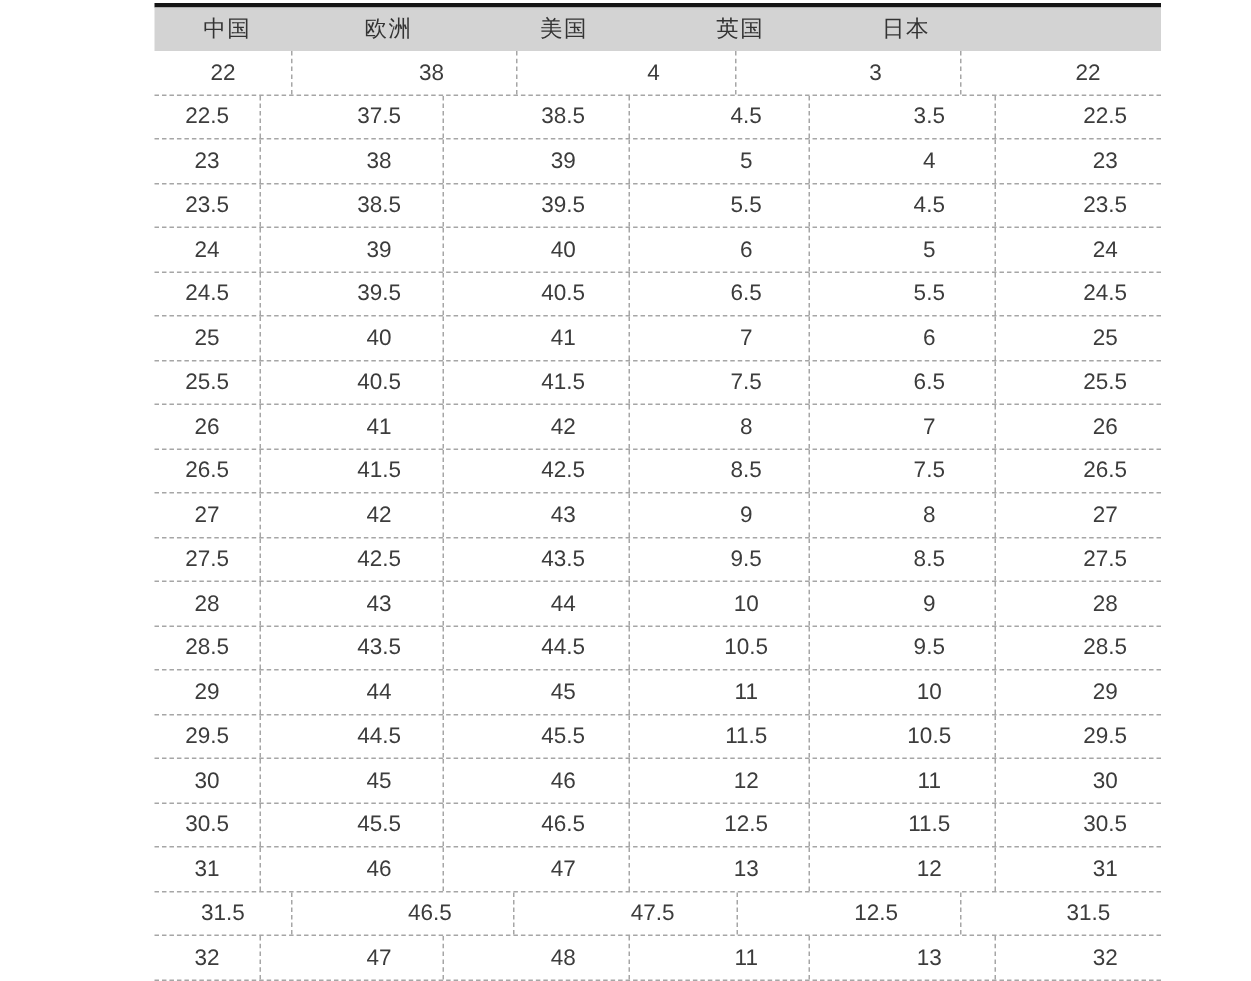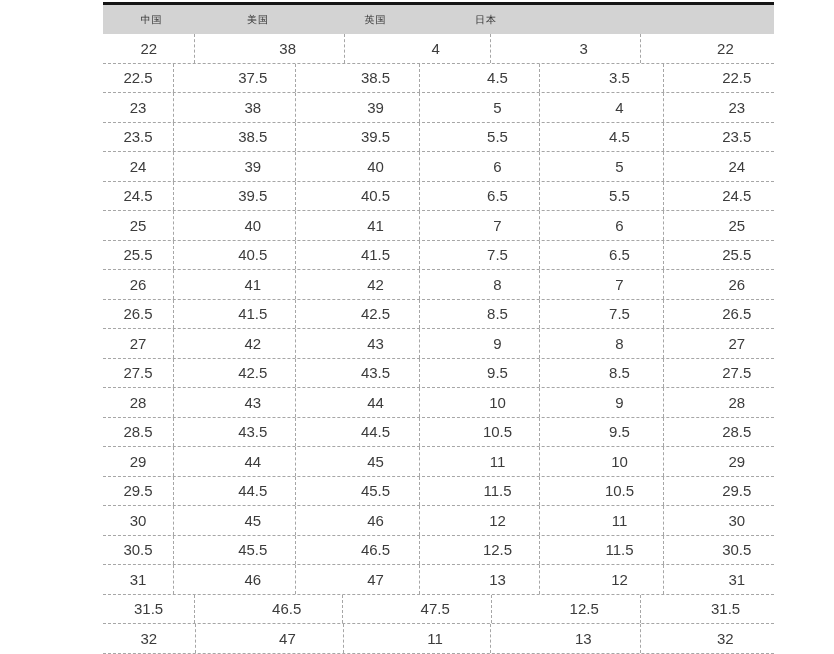--- a/index.html
+++ b/index.html
@@ -21,21 +21,21 @@
   }
   .thead {
     display: flex;
     height: 29px;
     background: var(--header-bg, #d3d3d3);
   }
   .hcell {
     display: flex;
     align-items: center;
     justify-content: center;
-    font-size: 10px;
+    font-size: 15px;
     color: var(--header-text, #333333);
     letter-spacing: 1px;
   }
   .trow {
     display: flex;
     height: 29.5px;
     border-bottom: 1px dashed var(--grid, #a6a6a6);
     gap: 36px;
   }
   .cell {
@@ -54,20 +54,21 @@
   .col-4 { width: 119px; text-align: center; }
   .col-5 { width: 102px; border-right: none; }
 </style>
 </head>
 <body>
 
 <div class="screen" style="--page-bg: #ffffff; --top-border: #151515; --header-bg: #d3d3d3; --header-text: #333333; --body-text: #3c3c3c; --grid: #a6a6a6;">
   <div class="size-table">
     <div class="thead">
       <div class="hcell col-0">中国</div>
+      <div class="hcell col-1">欧洲</div>
       <div class="hcell col-3">美国</div>
       <div class="hcell col-4">英国</div>
       <div class="hcell col-5">日本</div>
     </div>
     <div id="table-body">
         <div class="trow">
           <div class="cell col-0">22</div>
           <div class="cell col-2">38</div>
           <div class="cell col-3">4</div>
           <div class="cell col-4">3</div>
@@ -220,19 +221,20 @@
         <div class="trow">
           <div class="cell col-0">31.5</div>
           <div class="cell col-1">46.5</div>
           <div class="cell col-2">47.5</div>
           <div class="cell col-4">12.5</div>
           <div class="cell col-5">31.5</div>
         </div>
         <div class="trow">
           <div class="cell col-0">32</div>
           <div class="cell col-1">47</div>
+          <div class="cell col-2">48</div>
           <div class="cell col-3">11</div>
           <div class="cell col-4">13</div>
           <div class="cell col-5">32</div>
         </div>
       </div>
   </div>
 </div>
 
 </body></html>

